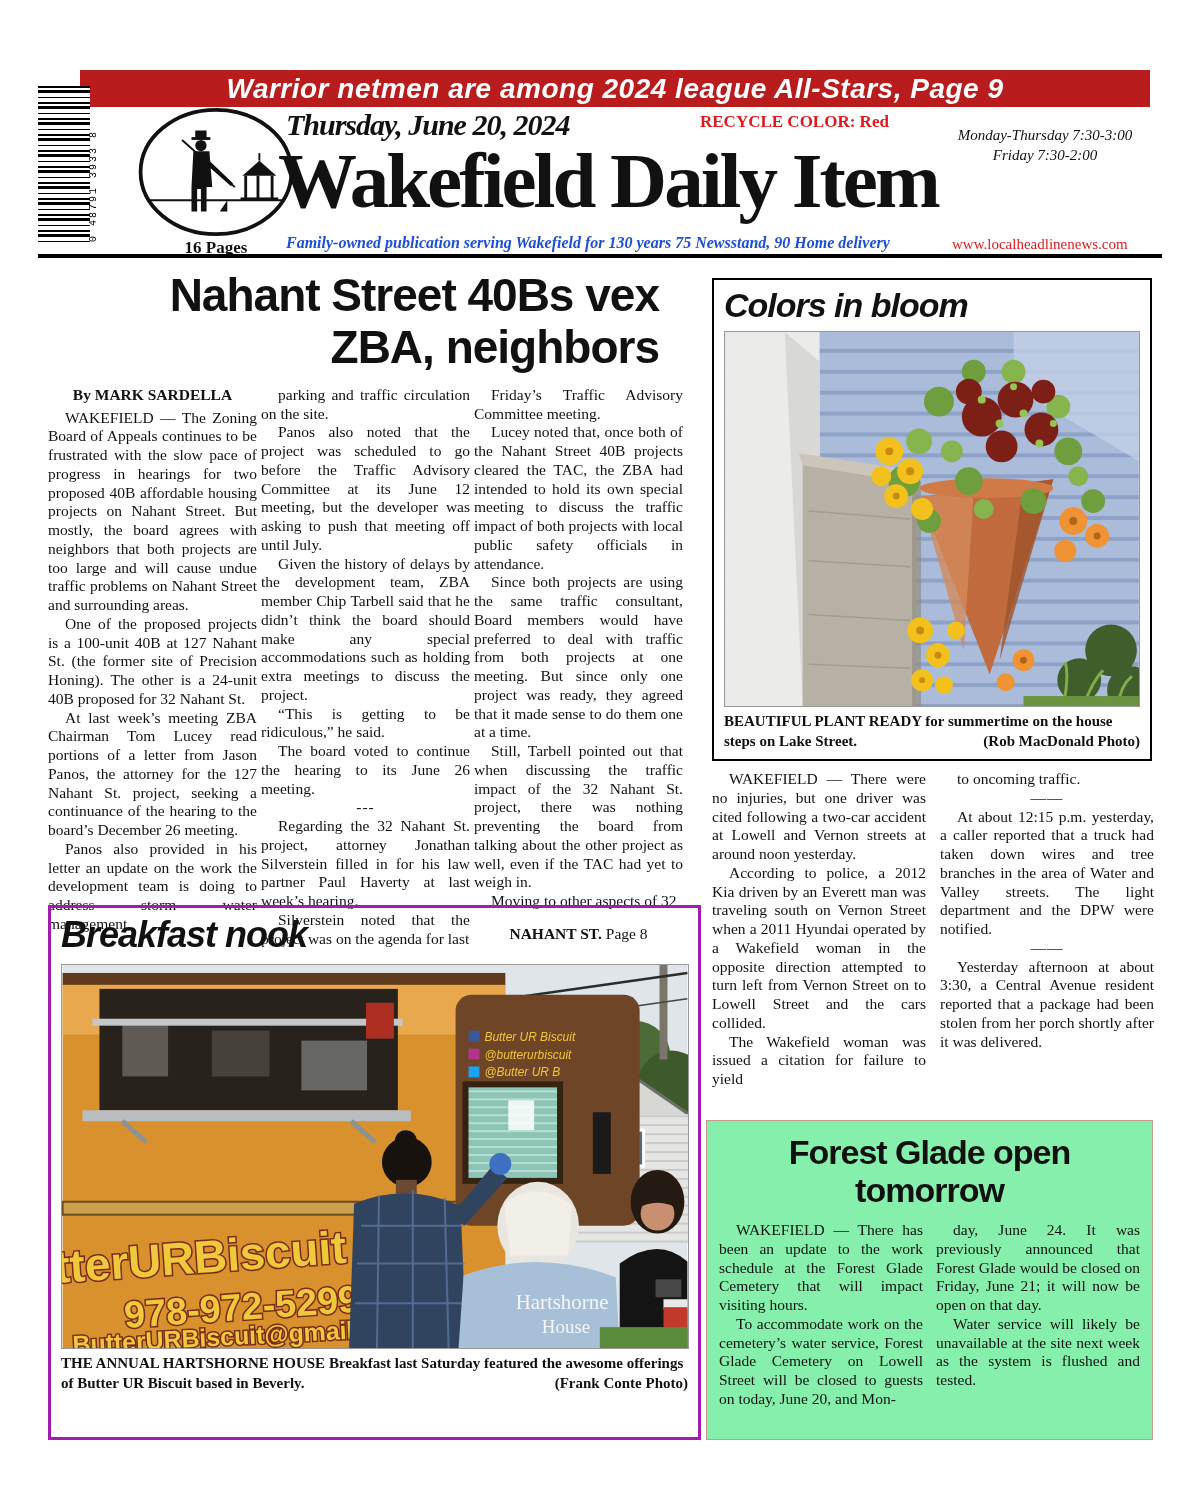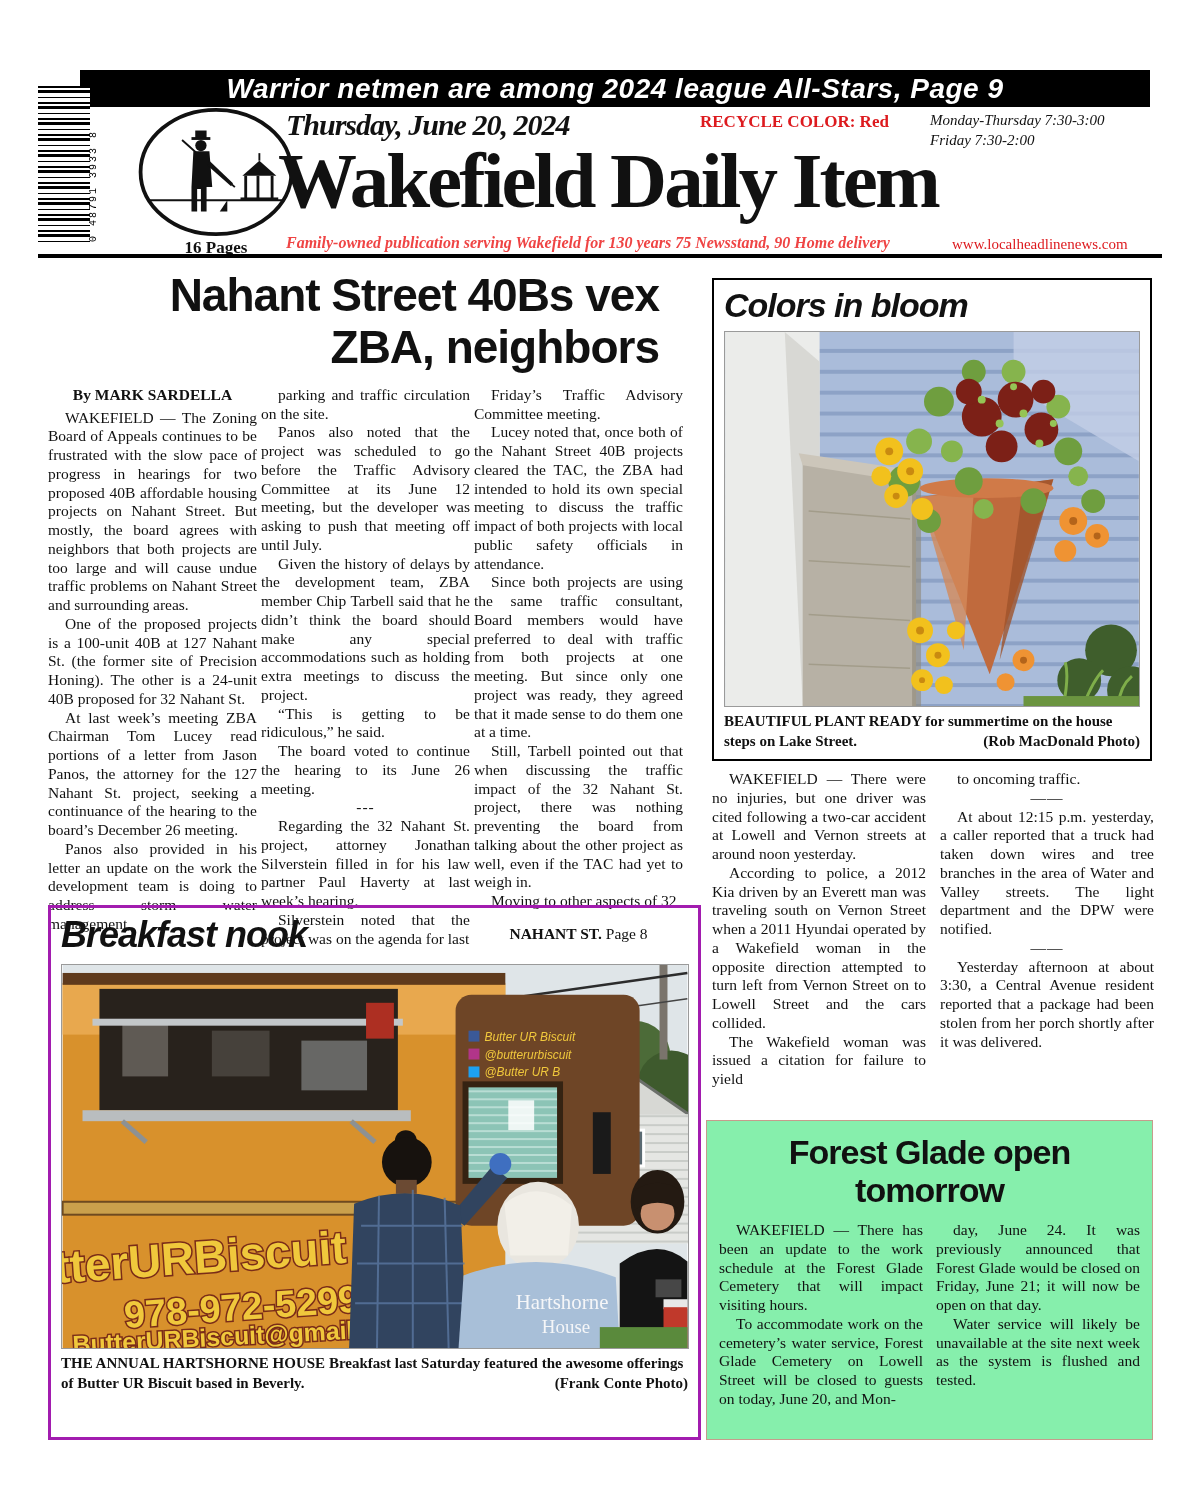--- a/index.html
+++ b/index.html
@@ -14,21 +14,21 @@
   .barcode { position:absolute; left:38px; top:86px; width:52px; height:160px;
              background:repeating-linear-gradient(180deg,#000 0 2px,#fff 2px 4px,#000 4px 7px,#fff 7px 11px,#000 11px 12px,#fff 12px 16px); }
   .barcode-digits { position:absolute; left:88px; top:92px; height:150px; font-family:"Liberation Mono", monospace;
              font-size:10px; writing-mode:vertical-rl; transform:rotate(180deg); letter-spacing:2px; color:#000; }
   .logo { position:absolute; left:120px; top:106px; width:192px; height:132px; }
   .pages { position:absolute; left:120px; top:238px; width:192px; text-align:center;
            font-weight:bold; font-size:17px; }
   .mast-date { position:absolute; left:286px; top:108px; font-weight:bold; font-style:italic;
                font-size:30px; letter-spacing:-1px; }
   .recycle { position:absolute; left:700px; top:112px; font-weight:bold; font-size:17px; }
-  .hours { position:absolute; left:930px; top:110px; width:230px; 
+  .hours { position:absolute; left:930px; top:125px; width:230px; text-align:center;
            font-style:italic; font-size:15px; line-height:1.35; }
   .mast-title { position:absolute; left:278px; top:136px; width:860px; font-weight:bold;
                 font-size:79px; letter-spacing:-3px; white-space:nowrap; font-stretch:condensed; }
   .tagline { position:absolute; left:286px; top:234px; font-style:italic; font-weight:bold; font-size:16px; }
   .website { position:absolute; left:952px; top:236px; font-size:15px; }
   .main-rule { position:absolute; left:38px; top:254px; width:1124px; height:4px; background:#000; }
 
   
   .cols { display:flex; }
   .col p { font-size:15.5px; line-height:1.21; text-align:justify; text-indent:17px; }
@@ -72,21 +72,21 @@
                   line-height:1.12; text-align:center; max-width:350px; margin:4px auto 12px; letter-spacing:-1px; }
   .glade-box .cols { gap:13px; }
   .glade-box .col { flex:1; }
   .glade-box .col p { font-size:15.5px; }
 </style>
 </head>
 <body>
 
 <div id="page">
 
-  <div class="banner" style="background:#000000">
+  <div class="banner" style="background:#b91c1c">
     <span>Warrior netmen are among 2024 league All-Stars, Page 9</span>
   </div>
 
   <div class="barcode"></div>
   <div class="barcode-digits">0 48791 3933 8</div>
 
   <div class="logo">
     <svg viewBox="0 0 200 140" width="192" height="132">
       <ellipse cx="100" cy="70" rx="80" ry="66" fill="#fff" stroke="#111" stroke-width="4"></ellipse>
       <line x1="28" y1="100" x2="172" y2="100" stroke="#111" stroke-width="2"></line>
@@ -109,21 +109,21 @@
   </div>
   <div class="pages">16 Pages</div>
 
   <div class="mast-date">Thursday, June 20, 2024</div>
   <div class="recycle" style="color:#dd1a1e">RECYCLE COLOR: Red</div>
   <div class="hours">
     <div>Monday-Thursday  7:30-3:00</div>
     <div>Friday  7:30-2:00</div>
   </div>
   <div class="mast-title">Wakefield Daily Item</div>
-  <div class="tagline" style="color:#ef4444">Family-owned publication serving Wakefield for 130 years   75 Newsstand, 90 Home delivery</div>
+  <div class="tagline" style="color:#1d4ed8">Family-owned publication serving Wakefield for 130 years   75 Newsstand, 90 Home delivery</div>
   <div class="website" style="color:#dd1a1e">www.localheadlinenews.com</div>
   <div class="main-rule"></div>
 
   <div class="lead">
     <h1>Nahant Street 40Bs vex ZBA, neighbors</h1>
     <div class="cols">
       <div class="col">
         <p class="byline">By MARK SARDELLA</p>
         <p>WAKEFIELD — The Zoning Board of Appeals continues to be frustrated with the slow pace of progress in hearings for two proposed 40B affordable housing projects on Nahant Street. But mostly, the board agrees with neighbors that both projects are too large and will cause undue traffic problems on Nahant Street and surrounding areas.</p>
         <p>One of the proposed projects is a 100-unit 40B at 127 Nahant St. (the former site of Precision Honing). The other is a 24-unit 40B proposed for 32 Nahant St.</p>

